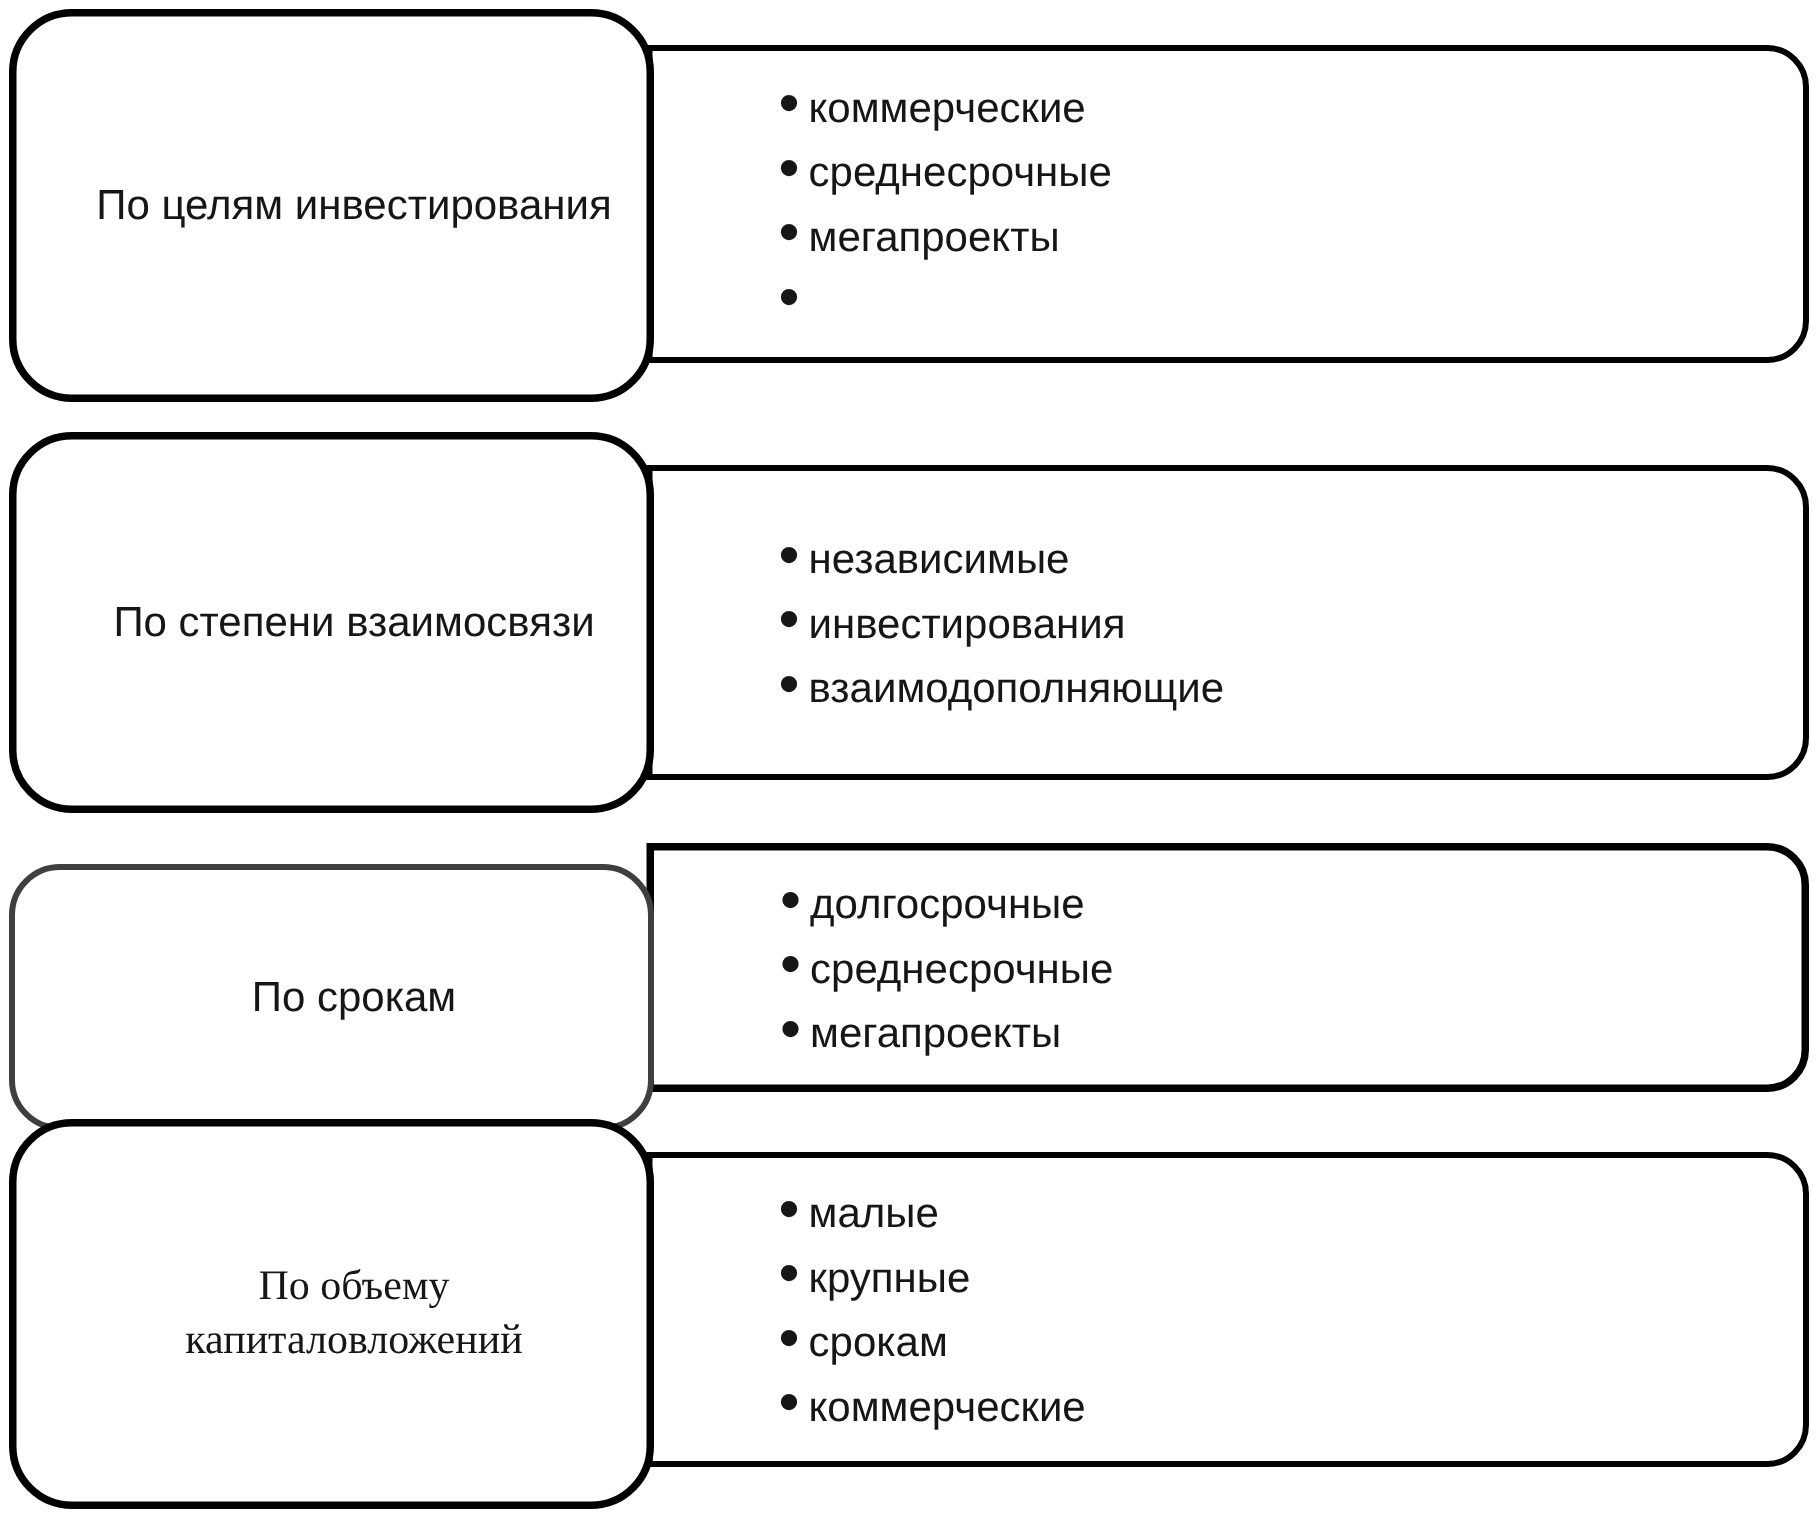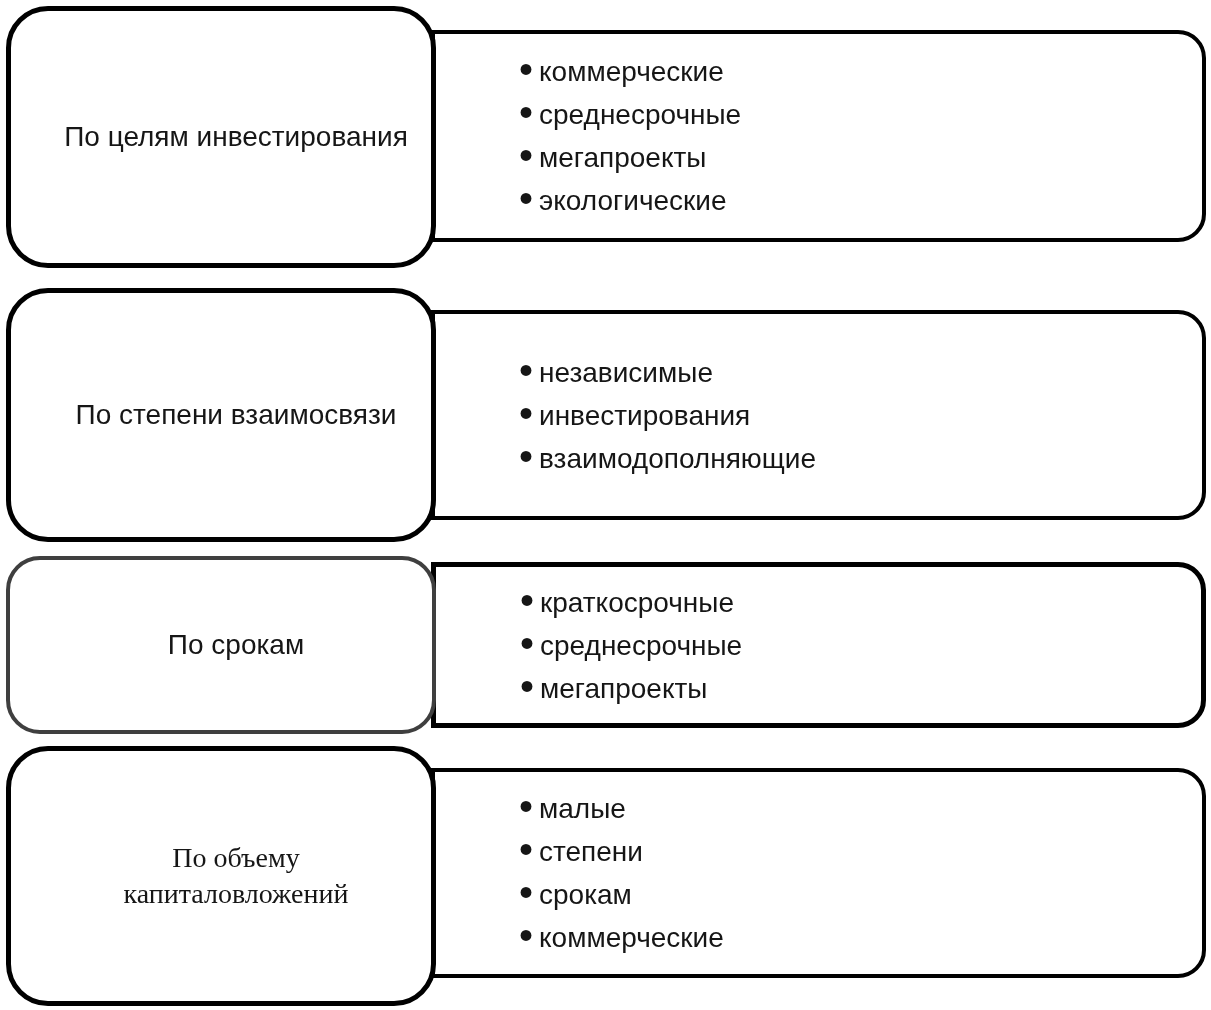--- a/index.html
+++ b/index.html
@@ -77,21 +77,21 @@
     top: -2px;
   }
   
   .row:nth-child(1) { top: 6px;   height: 262px; }
   .row:nth-child(1) .items-box { top: 24px;  height: 212px; }
 
   .row:nth-child(2) { top: 288px; height: 254px; }
   .row:nth-child(2) .items-box { top: 22px;  height: 210px; }
 
   .row:nth-child(3) { top: 556px; height: 178px; }
-  .row:nth-child(3) .label-box { border: 4px solid #3f3f3f; border-radius: 34px; }
+  .row:nth-child(3) .label-box { border: 4px solid #3f3f3f; border-radius: 34px; margin-top: 20px; }
   .row:nth-child(3) .items-box { top: 6px;   height: 166px; border-width: 5px; }
 
   .row:nth-child(4) { top: 746px; height: 260px; }
   .row:nth-child(4) .items-box { top: 22px;  height: 210px; }
   .row:nth-child(4) .label-text { max-width: 300px; font-family: Liberation Serif, serif; }
 </style>
 </head>
 <body>
 
 <div class="canvas" id="diagram">
@@ -105,21 +105,20 @@
           <li>
             <span class="bullet">•</span>
             <span class="item-text">среднесрочные</span>
           </li>
           <li>
             <span class="bullet">•</span>
             <span class="item-text">мегапроекты</span>
           </li>
           <li>
             <span class="bullet">•</span>
-            <span class="item-text">экологические</span>
           </li>
         </ul>
     </div>
     <div class="label-box">
       <span class="label-text">По целям инвестирования</span>
     </div>
   </div>
 
   <div class="row">
     <div class="items-box">
@@ -141,21 +140,21 @@
     <div class="label-box">
       <span class="label-text">По степени взаимосвязи</span>
     </div>
   </div>
 
   <div class="row">
     <div class="items-box">
       <ul class="items-list">
           <li>
             <span class="bullet">•</span>
-            <span class="item-text">краткосрочные</span>
+            <span class="item-text">долгосрочные</span>
           </li>
           <li>
             <span class="bullet">•</span>
             <span class="item-text">среднесрочные</span>
           </li>
           <li>
             <span class="bullet">•</span>
             <span class="item-text">мегапроекты</span>
           </li>
         </ul>
@@ -167,21 +166,21 @@
 
   <div class="row">
     <div class="items-box">
       <ul class="items-list">
           <li>
             <span class="bullet">•</span>
             <span class="item-text">малые</span>
           </li>
           <li>
             <span class="bullet">•</span>
-            <span class="item-text">степени</span>
+            <span class="item-text">крупные</span>
           </li>
           <li>
             <span class="bullet">•</span>
             <span class="item-text">срокам</span>
           </li>
           <li>
             <span class="bullet">•</span>
             <span class="item-text">коммерческие</span>
           </li>
         </ul>

